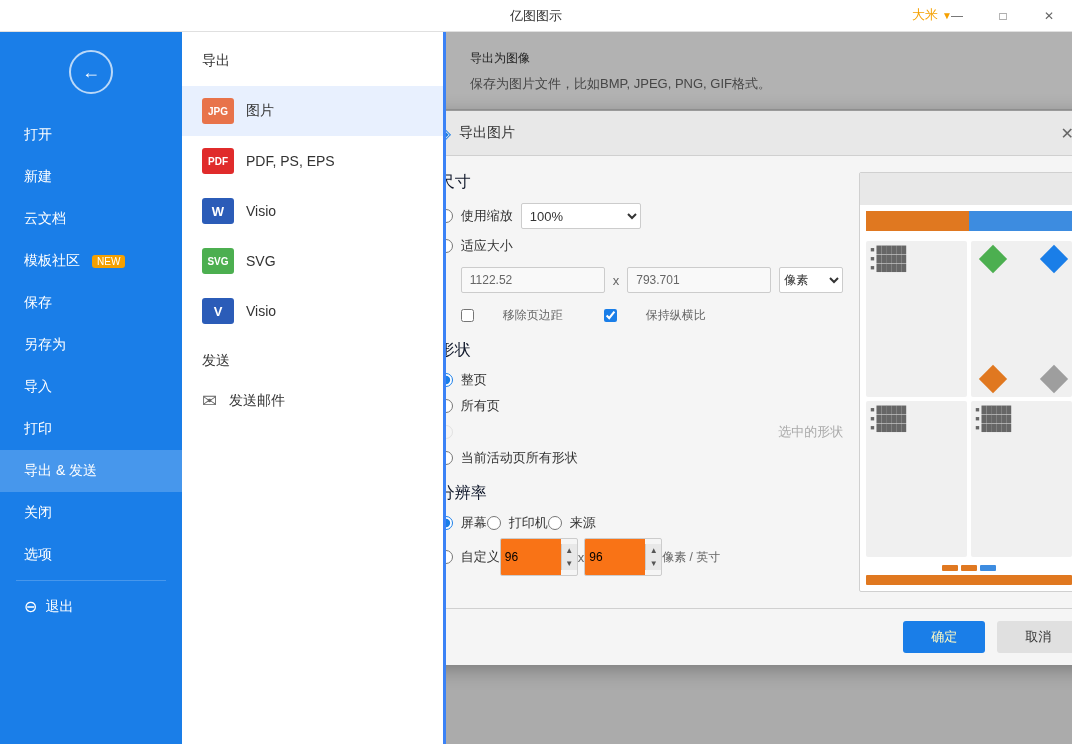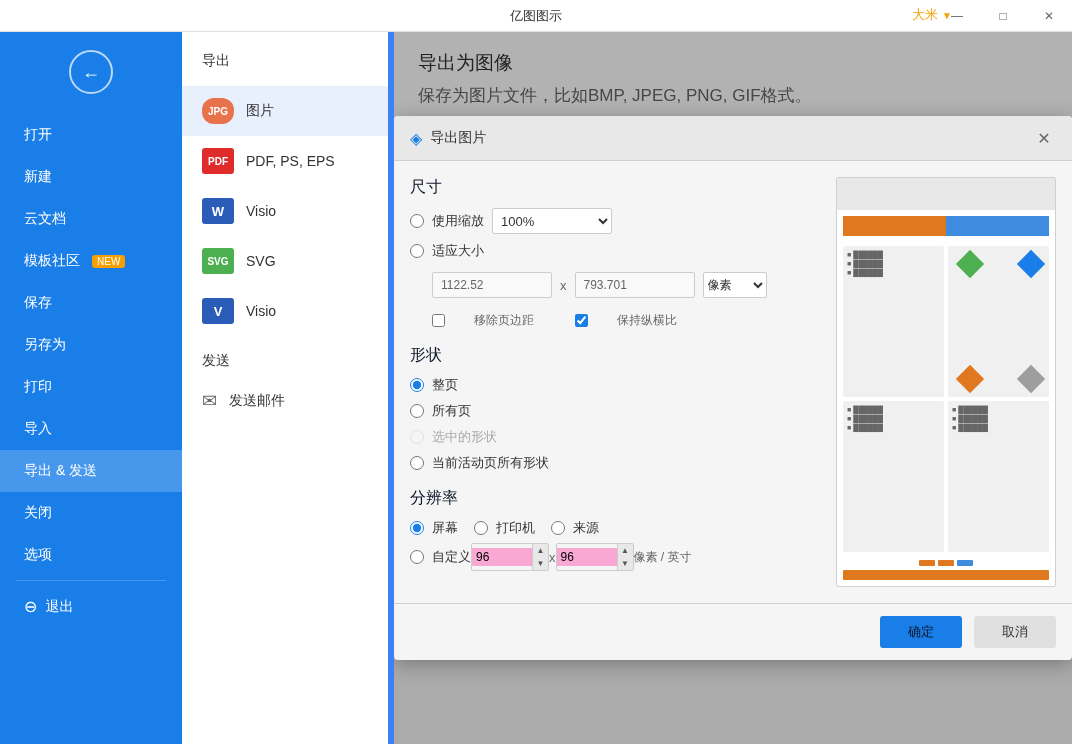--- a/index.html
+++ b/index.html
@@ -50,52 +50,52 @@
     .sidebar-item.active { background: rgba(255,255,255,0.2); }
     .sidebar-item-badge {
       background: #f5a000; color: #fff; font-size: 10px;
       padding: 1px 5px; border-radius: 3px; margin-left: 4px;
     }
     .sidebar-exit-icon { color: #fff; font-size: 16px; }
     .sidebar-divider { height: 1px; background: rgba(255,255,255,0.2); margin: 4px 16px; }
 
     
     .middle-panel {
-      width: 212px; background: #fff; border-right: 6px solid #3b82f6; flex-shrink: 0;
+      width: 264px; background: #fff; border-right: 3px solid #3b82f6; flex-shrink: 0;
       padding-top: 20px;
     }
     .panel-section-title {
       font-size: 14px; color: #333; padding: 0 20px 16px 20px; font-weight: 400;
     }
     .export-item {
       display: flex; align-items: center; gap: 12px; padding: 12px 20px; cursor: pointer;
       font-size: 14px; color: #333;
     }
     .export-item.selected { background: #e8f0fe; }
     .export-icon {
       width: 32px; height: 26px; border-radius: 3px; display: flex; align-items: center;
       justify-content: center; font-size: 10px; font-weight: bold; color: #fff;
       flex-shrink: 0;
     }
-    .icon-jpg { background: #e8734a; border-radius: 12px; }
+    .icon-jpg { background: #e8734a; }
     .icon-pdf { background: #e02b2b; }
     .icon-word { background: #2b5cb8; }
     .icon-html { background: #e8734a; }
     .icon-svg { background: #4caf50; }
     .icon-visio { background: #2b5cb8; }
 
     
     .main-content {
       flex: 1; background: #f5f5f5; position: relative; overflow: hidden;
     }
     .export-header {
       background: #fff; padding: 18px 24px 16px 24px; border-bottom: 1px solid #e0e0e0;
     }
-    .export-header-title { font-size: 19px; color: #333; margin-bottom: 8px; }
-    .export-header-desc { font-size: 17px; color: #666; }
+    .export-header-title { font-size: 12px; color: #333; margin-bottom: 8px; }
+    .export-header-desc { font-size: 13px; color: #666; }
 
     
     .modal-overlay {
       position: absolute; top: 0; left: 0; right: 0; bottom: 0;
       background: rgba(0,0,0,0.3); z-index: 100;
       display: flex; align-items: center; justify-content: center;
     }
     .modal {
       background: #f5f5f5; border-radius: 4px; box-shadow: 0 4px 20px rgba(0,0,0,0.3);
       width: 680px; min-height: 480px; position: relative;
@@ -121,67 +121,67 @@
       width: 220px; background: #fff; border: 1px solid #d0d0d0; border-radius: 2px;
       overflow: hidden; flex-shrink: 0;
     }
 
     
     .form-section { margin-bottom: 16px; }
     .form-section-title { font-size: 16px; color: #0f172a; margin-bottom: 10px; font-weight: 400; }
     .radio-group { display: flex; flex-direction: column; gap: 8px; }
     .radio-row { display: flex; align-items: center; gap: 8px; font-size: 13px; color: #333; }
     .radio-row input[type="radio"] { accent-color: #1a7ee8; width: 14px; height: 14px; }
-    .radio-row.disabled { color: #aaa; }
+    .radio-row.disabled { color: #aaa; justify-content: space-between; }
     .radio-row.disabled input[type="radio"] { opacity: 0.5; }
 
     .inline-row { display: flex; align-items: center; gap: 8px; margin-top: 4px; }
     .size-input {
-      width: 120px; height: 26px; border: 1px solid #ccc; border-radius: 2px;
+      width: 144px; height: 26px; border: 1px solid #ccc; border-radius: 2px;
       padding: 0 8px; font-size: 12px; color: #666; background: #f9f9f9;
     }
     .size-select {
       width: 64px; height: 26px; border: 1px solid #ccc; border-radius: 2px;
       font-size: 12px; color: #333; background: #fff;
     }
     .size-dropdown {
       width: 120px; height: 26px; border: 1px solid #ccc; border-radius: 2px;
       font-size: 13px; color: #333; background: #fff; padding: 0 4px;
     }
     .x-label { font-size: 13px; color: #666; }
 
     .checkbox-row { display: flex; align-items: center; gap: 8px; font-size: 12px; color: #666; margin-top: 6px; }
     .checkbox-row input[type="checkbox"] { accent-color: #1a7ee8; }
 
     
     .resolution-row {
-      display: flex; align-items: center; gap: 16px; margin-top: 4px; flex-wrap: wrap;
+      display: flex; align-items: center; margin-top: 4px; flex-wrap: wrap;
     }
     .custom-row { display: flex; align-items: center; gap: 0; margin-top: 6px; }
     .spinner-input {
       display: flex; align-items: center; border: 1px solid #ccc; border-radius: 2px; overflow: hidden;
     }
     .spinner-input input {
-      width: 60px; height: 18px; border: none; padding: 0 4px; font-size: 12px;
-      outline: none; background: #f9a8d4;
+      width: 60px; height: 36px; border: none; padding: 0 4px; font-size: 12px;
+      outline: none; background: #f97316;
     }
     .spinner-btns { display: flex; flex-direction: column; }
     .spinner-btn {
       width: 16px; height: 13px; background: #e8e8e8; border: none; cursor: pointer;
       display: flex; align-items: center; justify-content: center; font-size: 8px; color: #555;
       border-left: 1px solid #ccc;
     }
 
     
     .modal-footer {
       padding: 12px 16px; display: flex; justify-content: flex-end; gap: 12px;
       border-top: 1px solid #d0d0d0;
     }
     .btn-confirm {
-      background: #1a7ee8; color: #0f172a; border: none; border-radius: 3px;
+      background: #1a7ee8; color: #fef9c3; border: none; border-radius: 3px;
       padding: 7px 28px; font-size: 13px; cursor: pointer;
     }
     .btn-cancel {
       background: #e0e0e0; color: #333; border: none; border-radius: 3px;
       padding: 7px 28px; font-size: 13px; cursor: pointer;
     }
 
     
     .preview-content { width: 100%; height: 100%; display: flex; flex-direction: column; }
 
@@ -225,24 +225,24 @@
       <span>模板社区</span>
       <span class="sidebar-item-badge">NEW</span>
     </div>
     <div class="sidebar-item">
       <span>保存</span>
     </div>
     <div class="sidebar-item">
       <span>另存为</span>
     </div>
     <div class="sidebar-item">
+      <span>导入</span>
+    </div>
+    <div class="sidebar-item">
       <span>打印</span>
-    </div>
-    <div class="sidebar-item">
-      <span>导入</span>
     </div>
     <div class="sidebar-item active">
       <span>导出 &amp; 发送</span>
     </div>
     <div class="sidebar-item">
       <span>关闭</span>
     </div>
     <div class="sidebar-item">
       <span>选项</span>
     </div>

